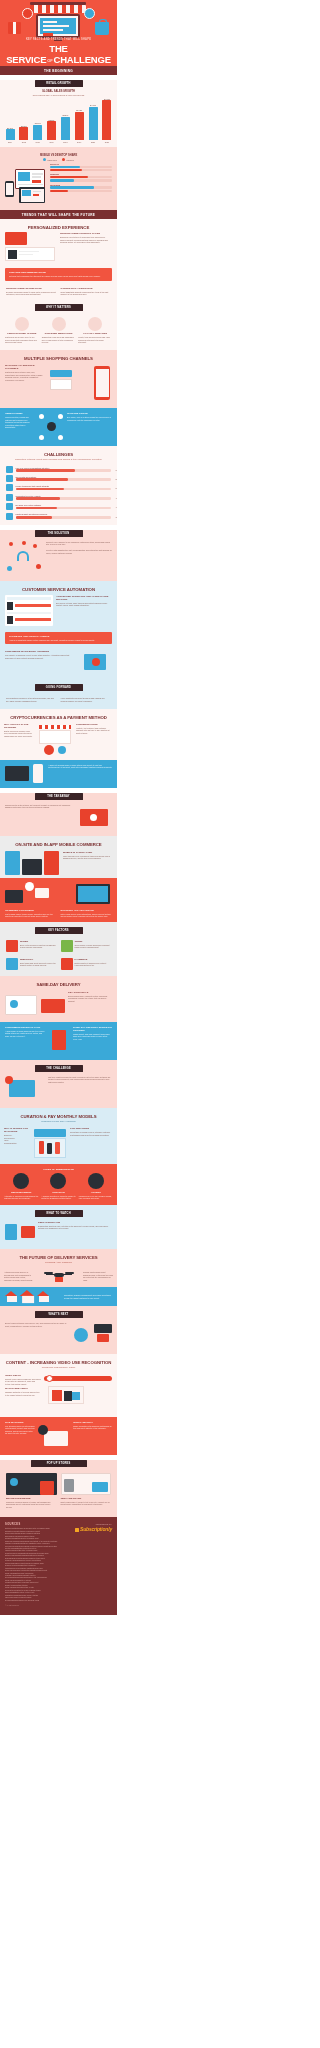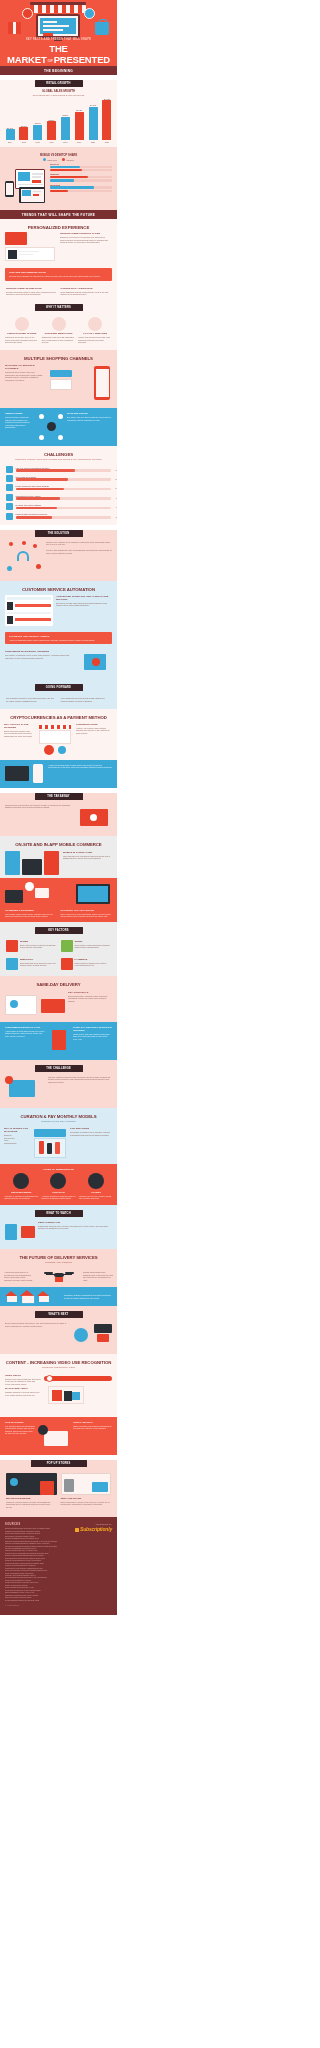--- a/index.html
+++ b/index.html
@@ -157,21 +157,21 @@
         </div>
       </div>
       <div class="stand"></div>
       <div class="gift"></div>
       <div class="bag"></div>
       <div class="badge" style="left:22px;top:6px;"></div>
       <div class="badge" style="right:22px;top:6px;background:#3aa9d8;"></div>
     </div>
     <div class="kicker">KEY FACTS AND TRENDS THAT WILL SHAPE</div>
     <div class="hero-title">
-      <span>THE MARKET</span><span class="of">OF</span><span>PRESENTED</span>
+      <span>THE SERVICE</span><span class="of">OF</span><span>CHALLENGE</span>
     </div>
   </div>
 
   <div class="band band-dark">THE BEGINNING</div>
 
   <div class="sec bg-white" style="padding-bottom:4px;">
     <div class="pill">RETAIL GROWTH</div>
     <div class="chart-cap">GLOBAL SALES GROWTH</div>
     <div class="chart-note">ECOMMERCE RETAIL ECOMMERCE SALES WORLDWIDE</div>
     <div class="chart">

